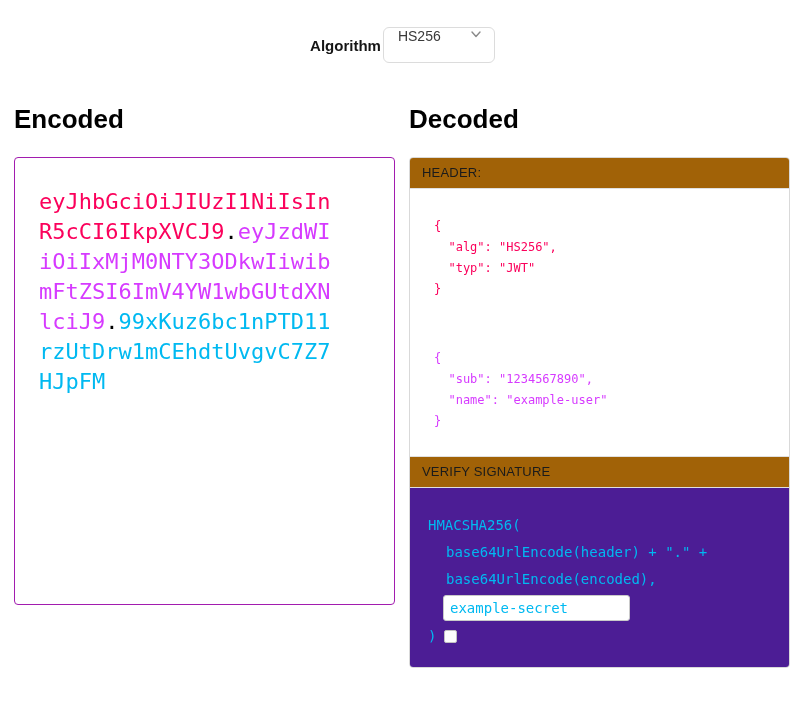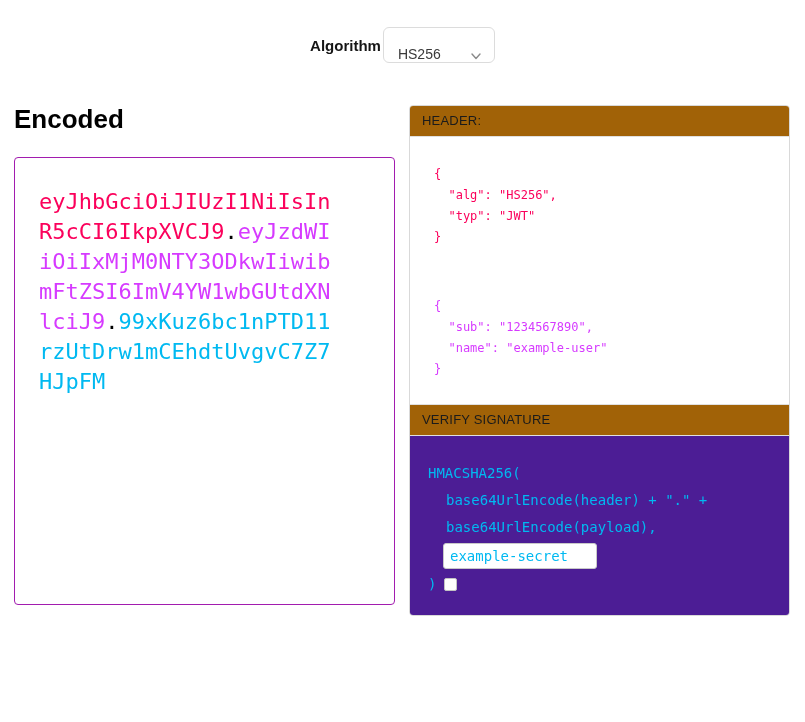--- a/index.html
+++ b/index.html
@@ -25,21 +25,21 @@
     font-size: 15px;
     font-weight: 700;
     color: #151515;
   }
   .algo-select {
     width: 112px; height: 36px;
     border: 1px solid #dcdcdc;
     border-radius: 6px;
     background: #fff;
     display: flex;
-    align-items: flex-end;
+    align-items: flex-start;
     justify-content: space-between;
     padding: 0 12px 0 14px;
     cursor: pointer;
   }
   .algo-value { font-size: 14px; color: #3a3a3a; }
   .chev { width: 12px; height: 12px; display: block; }
 
   
   .columns {
     margin-top: 42px;
@@ -110,21 +110,21 @@
     padding: 24px 12px 21px 18px;
     font-family: "DejaVu Sans Mono", "Liberation Mono", monospace;
     font-size: 14px;
     color: #00b9f1;
   }
   .v-line { line-height: 27px; white-space: pre; }
   .v-line.indent { padding-left: 18px; }
   .secret-input {
     display: block;
     margin: 2px 0 4px 15px;
-    width: 154px;
+    width: 187px;
     height: 26px;
     border: 1px solid #c9c9c9;
     border-radius: 3px;
     background: #fff;
     padding: 1px 6px;
     font-family: "DejaVu Sans Mono", "Liberation Mono", monospace;
     font-size: 14px;
     color: #00b9f1;
     outline: none;
   }
@@ -163,38 +163,39 @@
 <div class="columns">
 
   <div class="col">
     <h1 class="col-title">Encoded</h1>
     <div class="encoded-box">
       <div class="token"><span class="tok-header">eyJhbGciOiJIUzI1NiIsInR5cCI6IkpXVCJ9</span><span class="tok-dot">.</span><span class="tok-payload">eyJzdWIiOiIxMjM0NTY3ODkwIiwibmFtZSI6ImV4YW1wbGUtdXNlciJ9</span><span class="tok-dot">.</span><span class="tok-signature">99xKuz6bc1nPTD11rzUtDrw1mCEhdtUvgvC7Z7HJpFM</span></div>
     </div>
   </div>
 
   <div class="col">
+    <h1 class="col-title">Decoded</h1>
     <div class="decoded-box">
 
       <div class="section-label">HEADER:</div>
       <pre class="code-json hdr">{
   "alg": "HS256",
   "typ": "JWT"
 }</pre>
 
       <pre class="code-json pld">{
   "sub": "1234567890",
   "name": "example-user"
 }</pre>
 
       <div class="section-label bt">VERIFY SIGNATURE</div>
       <div class="verify-content">
         <div class="v-line">HMACSHA256(</div>
         <div class="v-line indent">base64UrlEncode(header) + "." +</div>
-        <div class="v-line indent">base64UrlEncode(payload),</div>
+        <div class="v-line indent">base64UrlEncode(encoded),</div>
         <input class="secret-input" type="text" value="example-secret" style="">
         <div class="v-final">
           <span>)</span>
           <input type="checkbox" class="b64-checkbox" style="">
         </div>
       </div>
 
     </div>
   </div>
 

